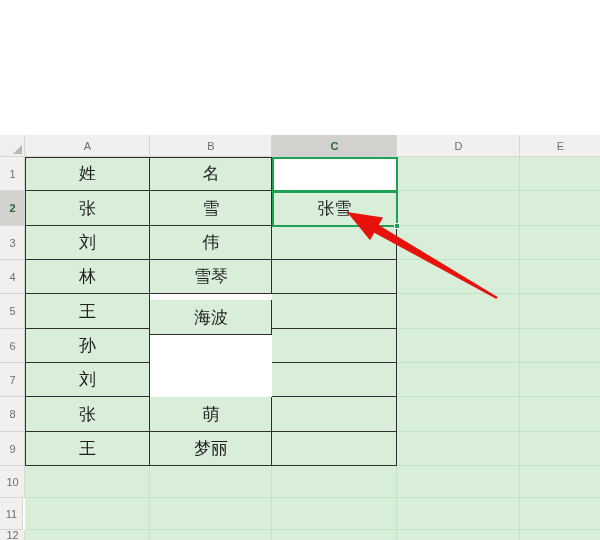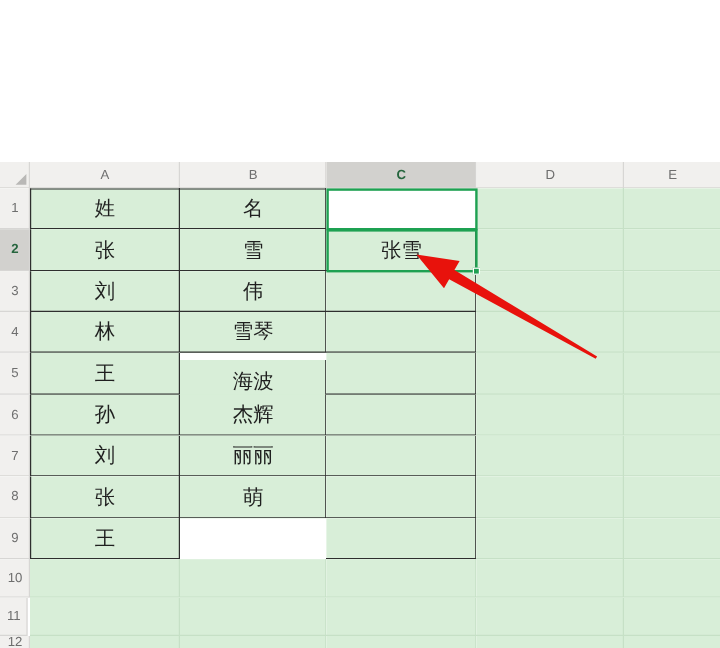--- a/index.html
+++ b/index.html
@@ -358,35 +358,34 @@
       <div class="cell" style="left: 150px; top: 260px; width: 122px; height: 34px; line-height: 34px; box-shadow: rgb(46, 46, 46) -1px -1px 0px inset;">雪琴</div>
       <div class="cell" style="left: 272px; top: 260px; width: 125px; height: 34px; line-height: 34px; box-shadow: rgb(46, 46, 46) -1px -1px 0px inset;"></div>
       <div class="cell" style="left: 397px; top: 260px; width: 123px; height: 34px; line-height: 34px; box-shadow: rgb(198, 224, 198) -1px -1px 0px inset;"></div>
       <div class="cell" style="left: 520px; top: 260px; width: 81px; height: 34px; line-height: 34px; box-shadow: rgb(198, 224, 198) -1px -1px 0px inset;"></div>
       <div class="cell" style="left: 25px; top: 294px; width: 125px; height: 35px; line-height: 35px; box-shadow: rgb(46, 46, 46) -1px -1px 0px inset, rgb(46, 46, 46) 1px 0px 0px inset;">王</div>
       <div class="cell" style="left: 150px; top: 300px; width: 122px; height: 35px; line-height: 35px; box-shadow: rgb(46, 46, 46) -1px -1px 0px inset;">海波</div>
       <div class="cell" style="left: 272px; top: 294px; width: 125px; height: 35px; line-height: 35px; box-shadow: rgb(46, 46, 46) -1px -1px 0px inset;"></div>
       <div class="cell" style="left: 397px; top: 294px; width: 123px; height: 35px; line-height: 35px; box-shadow: rgb(198, 224, 198) -1px -1px 0px inset;"></div>
       <div class="cell" style="left: 520px; top: 294px; width: 81px; height: 35px; line-height: 35px; box-shadow: rgb(198, 224, 198) -1px -1px 0px inset;"></div>
       <div class="cell" style="left: 25px; top: 329px; width: 125px; height: 34px; line-height: 34px; box-shadow: rgb(46, 46, 46) -1px -1px 0px inset, rgb(46, 46, 46) 1px 0px 0px inset;">孙</div>
-      <div class="cell" style="left: 150px; top: 329px; width: 122px; height: 34px; line-height: 34px; box-shadow: rgb(46, 46, 46) -1px -1px 0px inset;">杰辉</div>
       <div class="cell" style="left: 272px; top: 329px; width: 125px; height: 34px; line-height: 34px; box-shadow: rgb(46, 46, 46) -1px -1px 0px inset;"></div>
       <div class="cell" style="left: 397px; top: 329px; width: 123px; height: 34px; line-height: 34px; box-shadow: rgb(198, 224, 198) -1px -1px 0px inset;"></div>
       <div class="cell" style="left: 520px; top: 329px; width: 81px; height: 34px; line-height: 34px; box-shadow: rgb(198, 224, 198) -1px -1px 0px inset;"></div>
       <div class="cell" style="left: 25px; top: 363px; width: 125px; height: 34px; line-height: 34px; box-shadow: rgb(46, 46, 46) -1px -1px 0px inset, rgb(46, 46, 46) 1px 0px 0px inset;">刘</div>
-      <div class="cell" style="left: 150px; top: 363px; width: 122px; height: 34px; line-height: 34px; box-shadow: rgb(46, 46, 46) -1px -1px 0px inset;">丽丽</div>
       <div class="cell" style="left: 272px; top: 363px; width: 125px; height: 34px; line-height: 34px; box-shadow: rgb(46, 46, 46) -1px -1px 0px inset;"></div>
       <div class="cell" style="left: 397px; top: 363px; width: 123px; height: 34px; line-height: 34px; box-shadow: rgb(198, 224, 198) -1px -1px 0px inset;"></div>
       <div class="cell" style="left: 520px; top: 363px; width: 81px; height: 34px; line-height: 34px; box-shadow: rgb(198, 224, 198) -1px -1px 0px inset;"></div>
       <div class="cell" style="left: 25px; top: 397px; width: 125px; height: 35px; line-height: 35px; box-shadow: rgb(46, 46, 46) -1px -1px 0px inset, rgb(46, 46, 46) 1px 0px 0px inset;">张</div>
       <div class="cell" style="left: 150px; top: 397px; width: 122px; height: 35px; line-height: 35px; box-shadow: rgb(46, 46, 46) -1px -1px 0px inset;">萌</div>
       <div class="cell" style="left: 272px; top: 397px; width: 125px; height: 35px; line-height: 35px; box-shadow: rgb(46, 46, 46) -1px -1px 0px inset;"></div>
       <div class="cell" style="left: 397px; top: 397px; width: 123px; height: 35px; line-height: 35px; box-shadow: rgb(198, 224, 198) -1px -1px 0px inset;"></div>
       <div class="cell" style="left: 520px; top: 397px; width: 81px; height: 35px; line-height: 35px; box-shadow: rgb(198, 224, 198) -1px -1px 0px inset;"></div>
       <div class="cell" style="left: 25px; top: 432px; width: 125px; height: 34px; line-height: 34px; box-shadow: rgb(46, 46, 46) -1px -1px 0px inset, rgb(46, 46, 46) 1px 0px 0px inset;">王</div>
+      <div class="cell" style="left: 150px; top: 432px; width: 122px; height: 34px; line-height: 34px; box-shadow: rgb(46, 46, 46) -1px -1px 0px inset;">梦丽</div>
       <div class="cell" style="left: 272px; top: 432px; width: 125px; height: 34px; line-height: 34px; box-shadow: rgb(46, 46, 46) -1px -1px 0px inset;"></div>
       <div class="cell" style="left: 397px; top: 432px; width: 123px; height: 34px; line-height: 34px; box-shadow: rgb(198, 224, 198) -1px -1px 0px inset;"></div>
       <div class="cell" style="left: 520px; top: 432px; width: 81px; height: 34px; line-height: 34px; box-shadow: rgb(198, 224, 198) -1px -1px 0px inset;"></div>
       <div class="cell" style="left: 25px; top: 466px; width: 125px; height: 32px; line-height: 32px; box-shadow: rgb(198, 224, 198) -1px -1px 0px inset;"></div>
       <div class="cell" style="left: 150px; top: 466px; width: 122px; height: 32px; line-height: 32px; box-shadow: rgb(198, 224, 198) -1px -1px 0px inset;"></div>
       <div class="cell" style="left: 272px; top: 466px; width: 125px; height: 32px; line-height: 32px; box-shadow: rgb(198, 224, 198) -1px -1px 0px inset;"></div>
       <div class="cell" style="left: 397px; top: 466px; width: 123px; height: 32px; line-height: 32px; box-shadow: rgb(198, 224, 198) -1px -1px 0px inset;"></div>
       <div class="cell" style="left: 520px; top: 466px; width: 81px; height: 32px; line-height: 32px; box-shadow: rgb(198, 224, 198) -1px -1px 0px inset;"></div>
       <div class="cell" style="left: 25px; top: 498px; width: 125px; height: 32px; line-height: 32px; box-shadow: rgb(198, 224, 198) -1px -1px 0px inset;"></div>
       <div class="cell" style="left: 150px; top: 498px; width: 122px; height: 32px; line-height: 32px; box-shadow: rgb(198, 224, 198) -1px -1px 0px inset;"></div>

